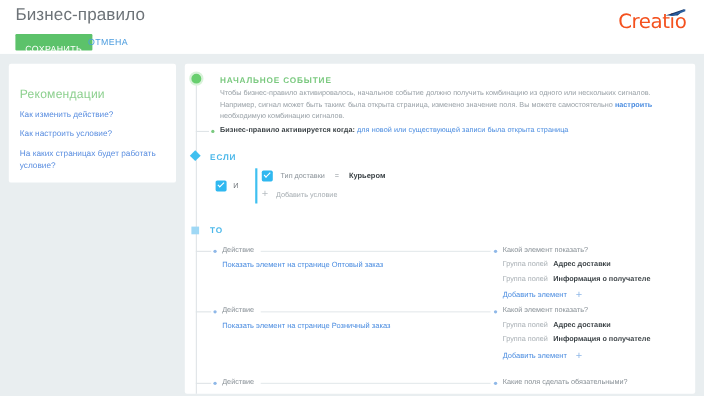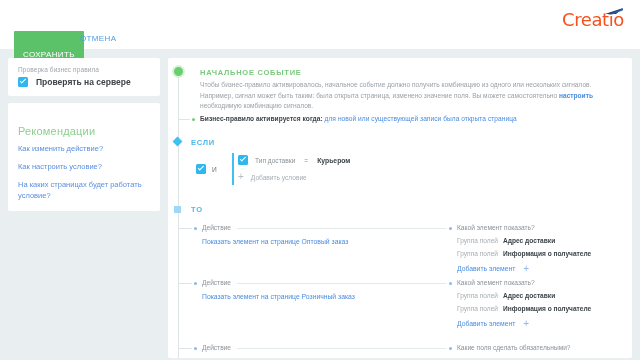--- a/index.html
+++ b/index.html
@@ -16,21 +16,21 @@
     position: absolute; left: 0; top: 0; width: 640px; height: 49px;
     background: #ffffff;
   }
   .page-title {
     position: absolute; left: 14px; top: 5px;
     font-size: 15.5px; color: #6d7378; font-weight: 400;
     letter-spacing: .1px;
   }
   .btn-save {
     position: absolute; left: 14px; top: 31px;
-    height: 15px; padding: 16px 9px;
+    height: 15px; padding: 6px 9px;
     background: #5cc26a; color: #ffffff;
     font-size: 8px; letter-spacing: .35px;
     border: none; border-radius: 1px;
     line-height: 15px; cursor: pointer;
     font-family: inherit;
   }
   .btn-cancel {
     position: absolute; left: 77px; top: 31px;
     height: 15px; padding: 0 3px;
     background: transparent; color: #4c9ddf;
@@ -185,42 +185,36 @@
   .rcol-add .p {
     display: inline-block; margin-left: 8px; color: #8fb8e8;
     font-size: 10px; vertical-align: -1px;
   }
   .dash { position: absolute; height: 1px; background: #e4e9ec; }
 </style>
 </head>
 <body>
 
 <div class="topbar">
+  <div class="page-title">Бизнес-правило</div>
   <button class="btn-save">СОХРАНИТЬ</button>
   <button class="btn-cancel">ОТМЕНА</button>
 
   <div class="creatio-logo">
     <div class="word">Creatio</div>
     <svg class="swoosh" viewBox="0 0 20 7">
       <path d="M1 6 L19 0 L12 6 Z" fill="#1a3a6b"></path>
       <path d="M4 6.5 L19 0.3 L19 2.2 L8 6.5 Z" fill="#2a5fa0"></path>
     </svg>
   </div>
 </div>
 
 <div class="sidebar">
 
 
-  <div class="card">
-    <span class="field-label">Проверка бизнес правила</span>
-    <div class="check-row">
-      <span class="cbox"></span>
-      <span class="check-label">Проверять на сервере</span>
-    </div>
-  </div>
 
   <div class="card">
     <div class="rec-title">Рекомендации</div>
     <a class="rec-link">Как изменить действие?</a>
     <a class="rec-link">Как настроить условие?</a>
     <a class="rec-link">На каких страницах будет работать условие?</a>
   </div>
 
 </div>
 

